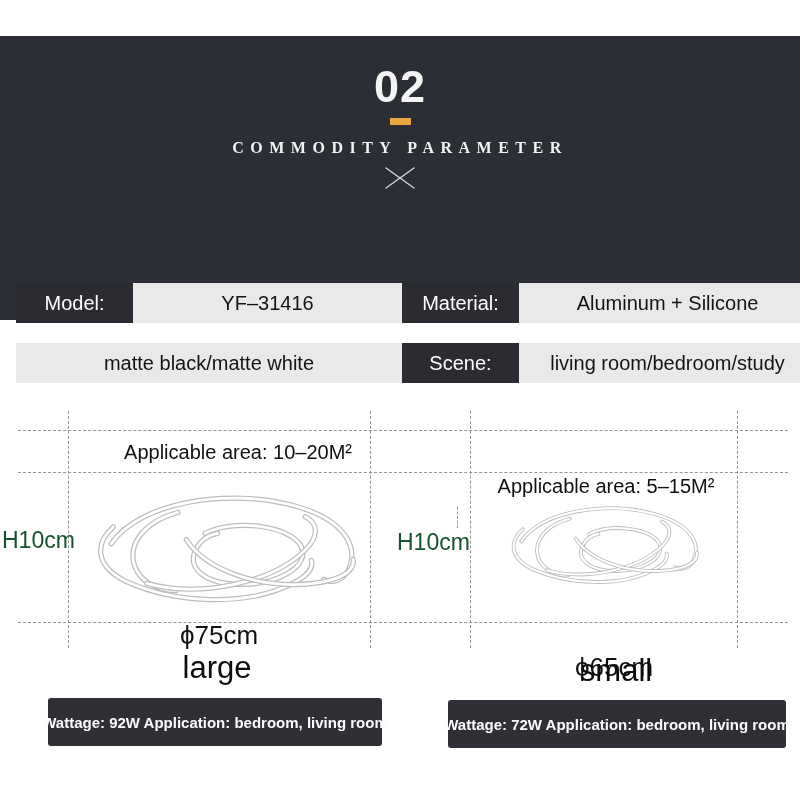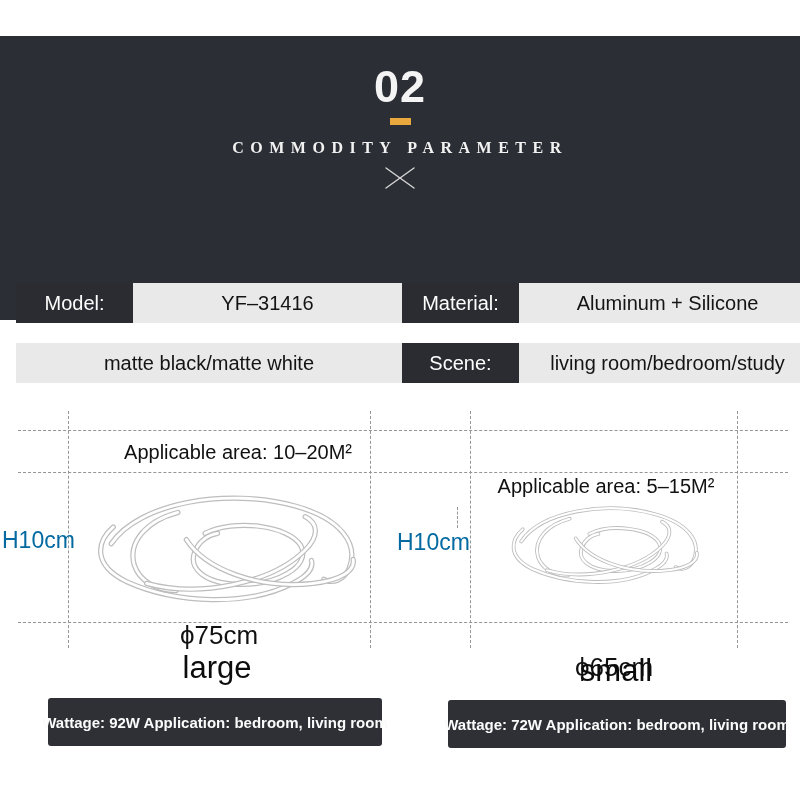--- a/index.html
+++ b/index.html
@@ -36,21 +36,21 @@
     display:flex;align-items:center;justify-content:center;white-space:nowrap;
   }
   
   .dash-h{position:absolute;height:0;border-top:1px dashed #959595;}
   .dash-v{position:absolute;width:0;border-left:1px dashed #959595;}
   
   .area-label{
     position:absolute;font-size:20px;color:#111;white-space:nowrap;
     transform:translateX(-50%);line-height:1;
   }
-  .h-label{position:absolute;font-size:23px;color:#0369a1;line-height:1;white-space:nowrap;}
+  .h-label{position:absolute;font-size:23px;color:#14532d;line-height:1;white-space:nowrap;}
   .dia-label{position:absolute;font-size:26px;color:#111;transform:translateX(-50%);line-height:1;white-space:nowrap;}
   .size-label{position:absolute;font-size:31px;color:#0c0c0c;transform:translateX(-50%);line-height:1;white-space:nowrap;}
   .badge{
     position:absolute;height:48px;background:#2e3036;color:#fbfbfb;
     font-size:15px;font-weight:bold;border-radius:3px;
     display:flex;align-items:center;justify-content:center;white-space:nowrap;
   }
   
   .lamp{position:absolute;}
   .tube-outer{stroke:#bdbdbd;stroke-width:5;fill:none;stroke-linecap:round;}

